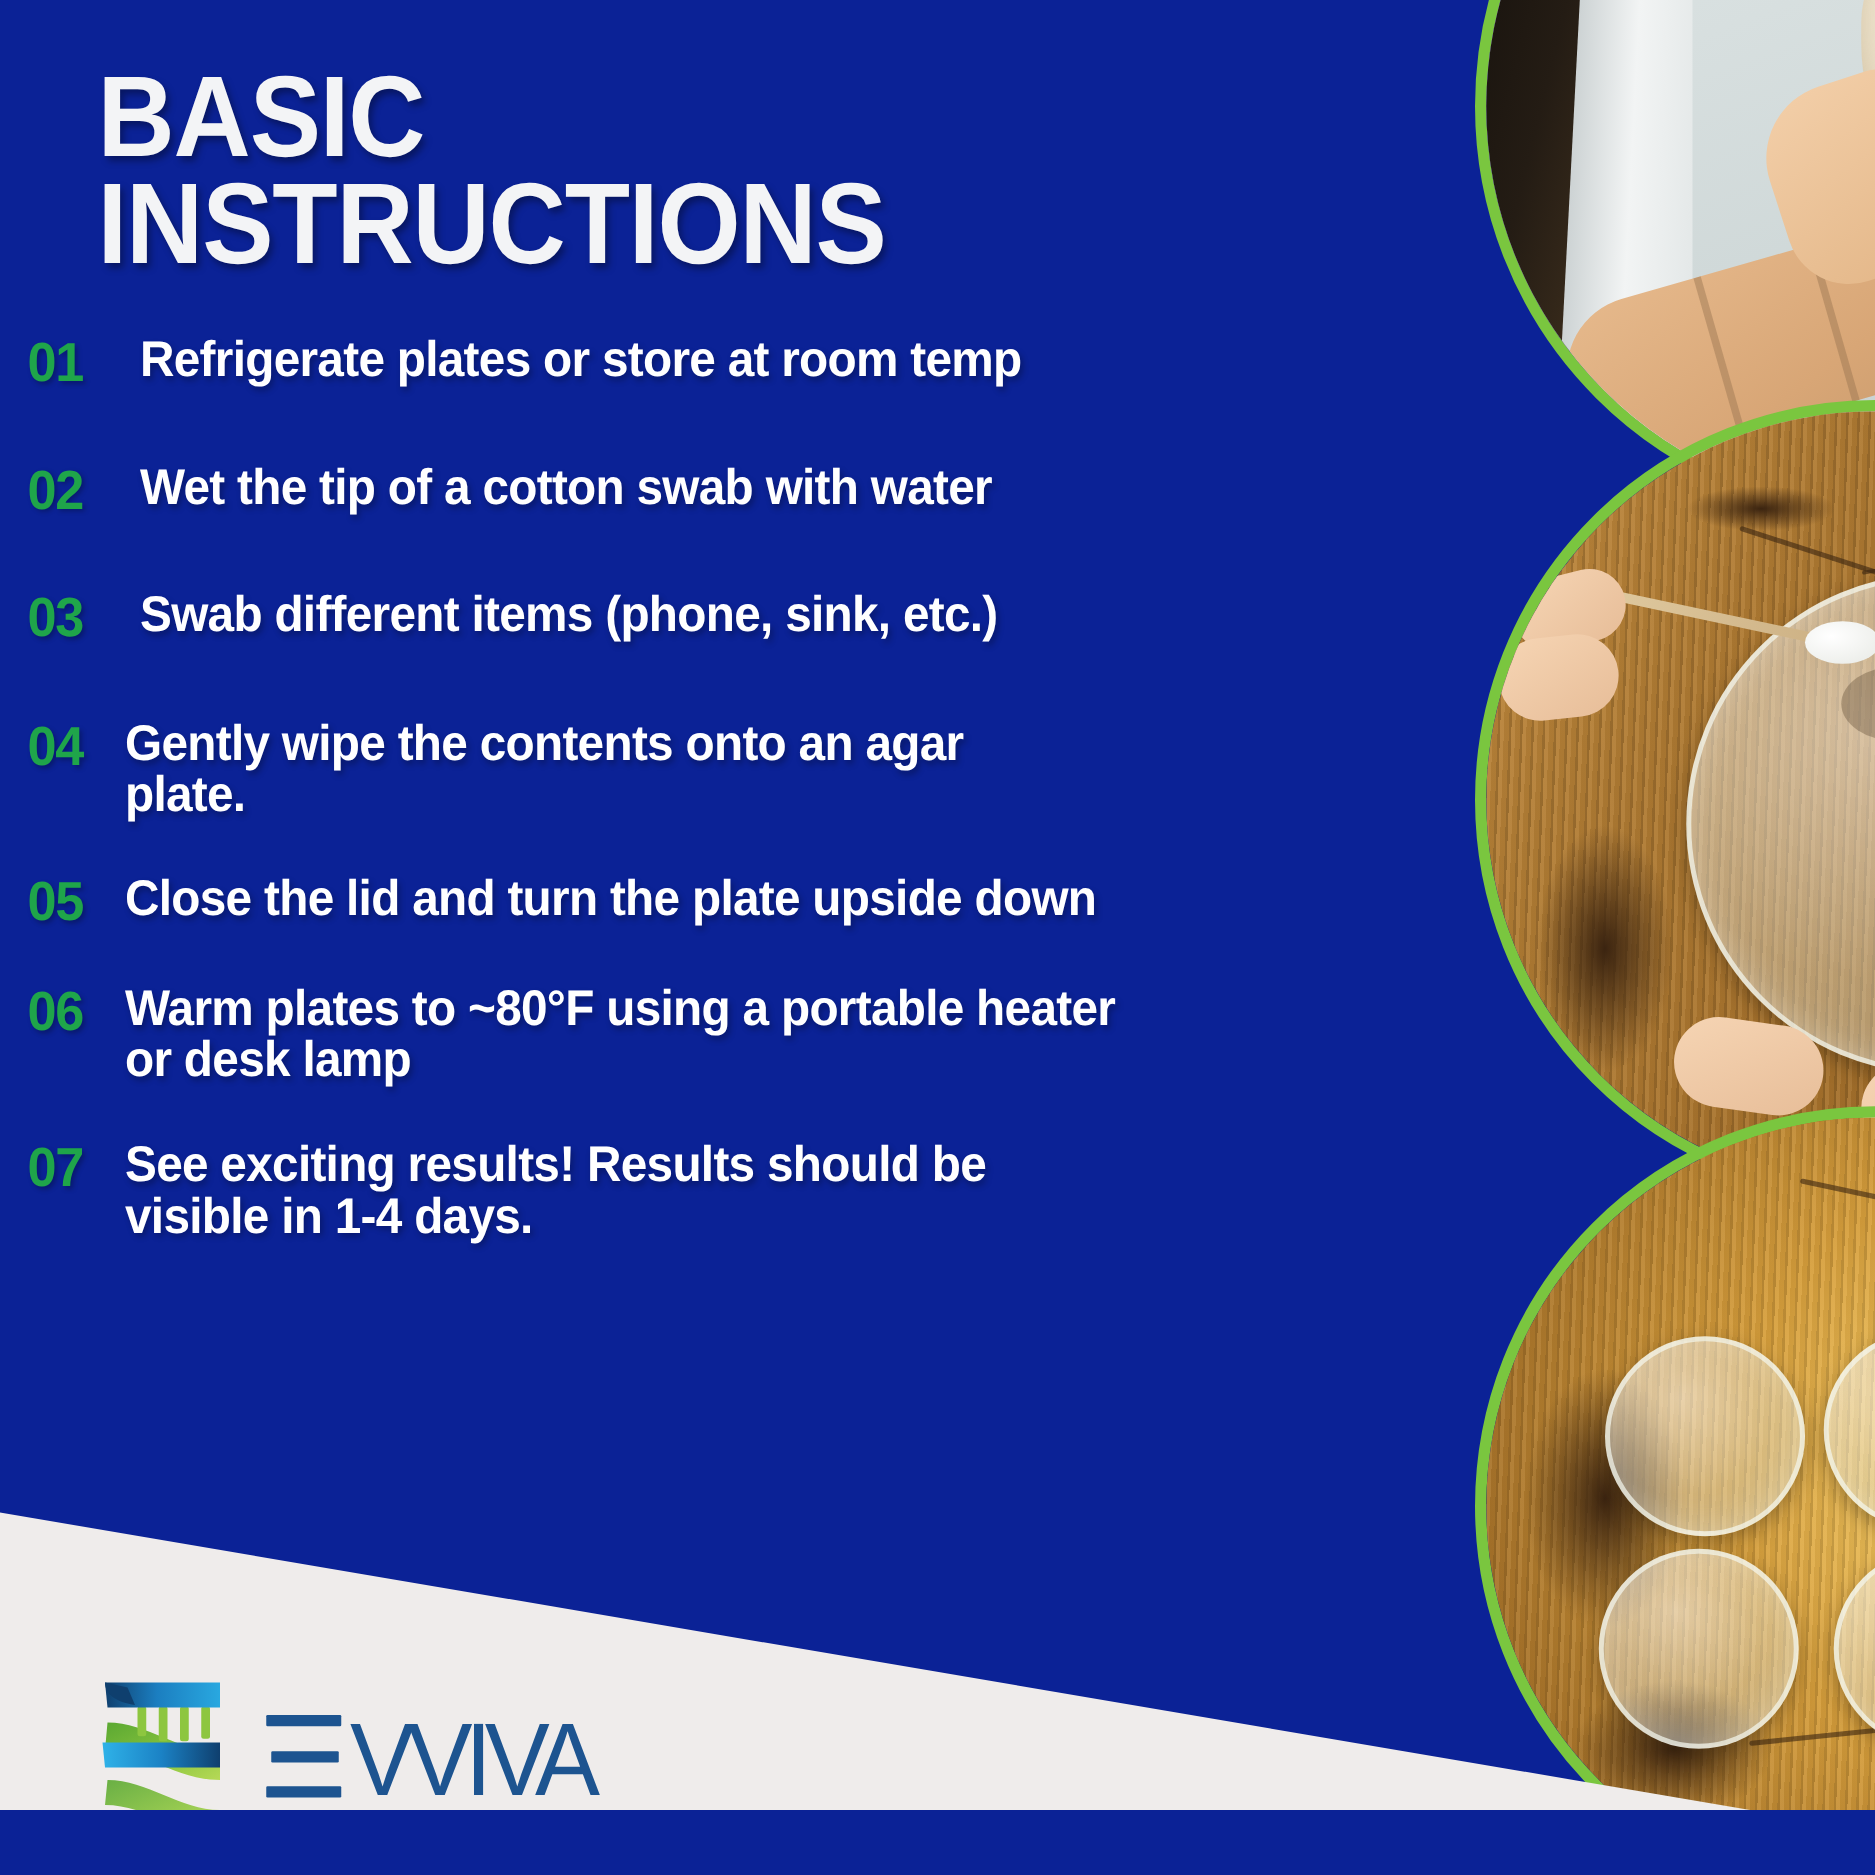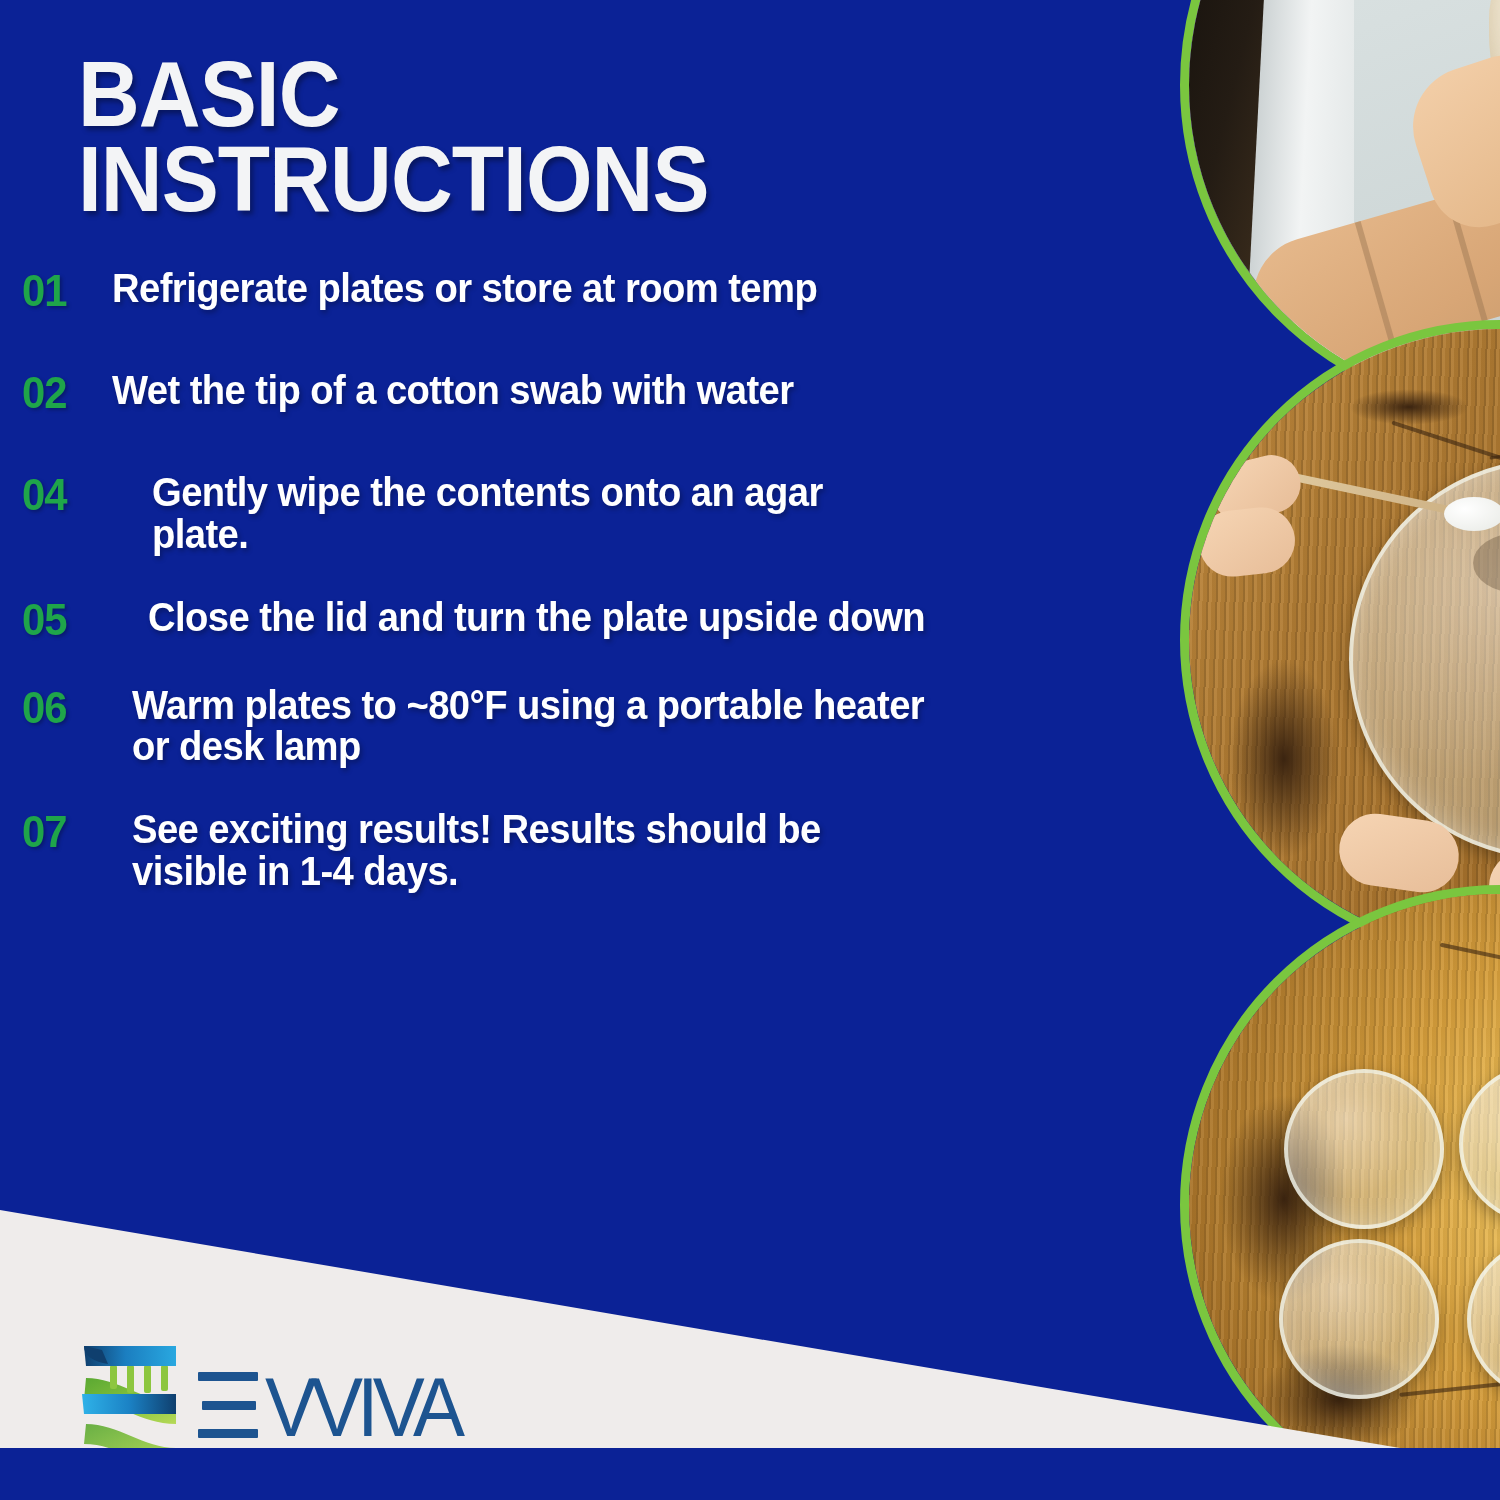--- a/index.html
+++ b/index.html
@@ -142,29 +142,29 @@
     color:#ffffff;
     font-weight:bold;
     font-size:40px;
     line-height:1.03;
     letter-spacing:-.6px;
     transform:scaleX(.955);
     transform-origin:left top;
     text-shadow:2px 3px 5px rgba(0,0,0,.30);
     max-width:830px;
   }
-  .step.tall{ margin-bottom:30px;justify-content:space-between; }
+  .step.tall{ margin-bottom:30px; }
   .step.s1,.step.s2,.step.s3{ margin-bottom:56px;gap:12px; }
   .step.s4,.step.s5,.step.s6{ margin-bottom:42px; }
 
   
   .logo{
     position:absolute; left:72px; top:1332px;
     width:470px; height:140px;
-    display:flex; align-items:center; gap:8px;
+    display:flex; align-items:center; gap:23px;
   }
   .logo-mark{ position:relative; width:118px; height:140px; flex:0 0 118px; }
   .logo-word{ position:relative; padding-top:6px; }
   .word-row{ display:flex; align-items:flex-end; }
   .e-bars{ display:flex; flex-direction:column; justify-content:space-between; height:66px; margin-right:7px; }
   .e-bars span{ display:block; height:9px; background:#1d5490; border-radius:1px; }
   .e-bars span:nth-child(1){ width:60px; }
   .e-bars span:nth-child(2){ width:54px; margin-left:4px; }
   .e-bars span:nth-child(3){ width:60px; }
   .vviva{
@@ -261,20 +261,24 @@
       <div class="step s1">
         <div class="num">01</div>
         <div class="txt">Refrigerate plates or store at room temp</div>
       </div>
 
       <div class="step s2">
         <div class="num">02</div>
         <div class="txt">Wet the tip of a cotton swab with water</div>
       </div>
 
+      <div class="step s3">
+        <div class="num">03</div>
+        <div class="txt">Swab different items (phone, sink, etc.)</div>
+      </div>
 
       <div class="step s4 tall">
         <div class="num">04</div>
         <div class="txt" style="max-width:810px;">Gently wipe the contents onto an agar plate.</div>
       </div>
 
       <div class="step s5 tall">
         <div class="num">05</div>
         <div class="txt" style="max-width:830px;">Close the lid and turn the plate upside down</div>
       </div>

